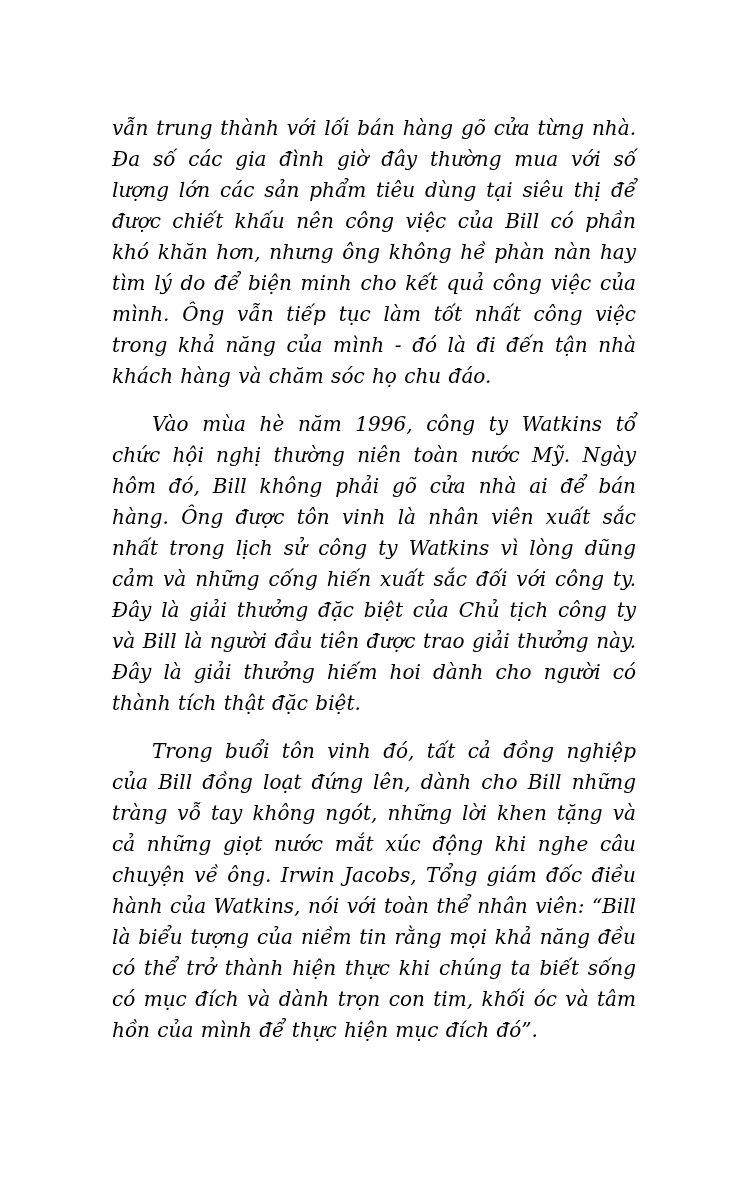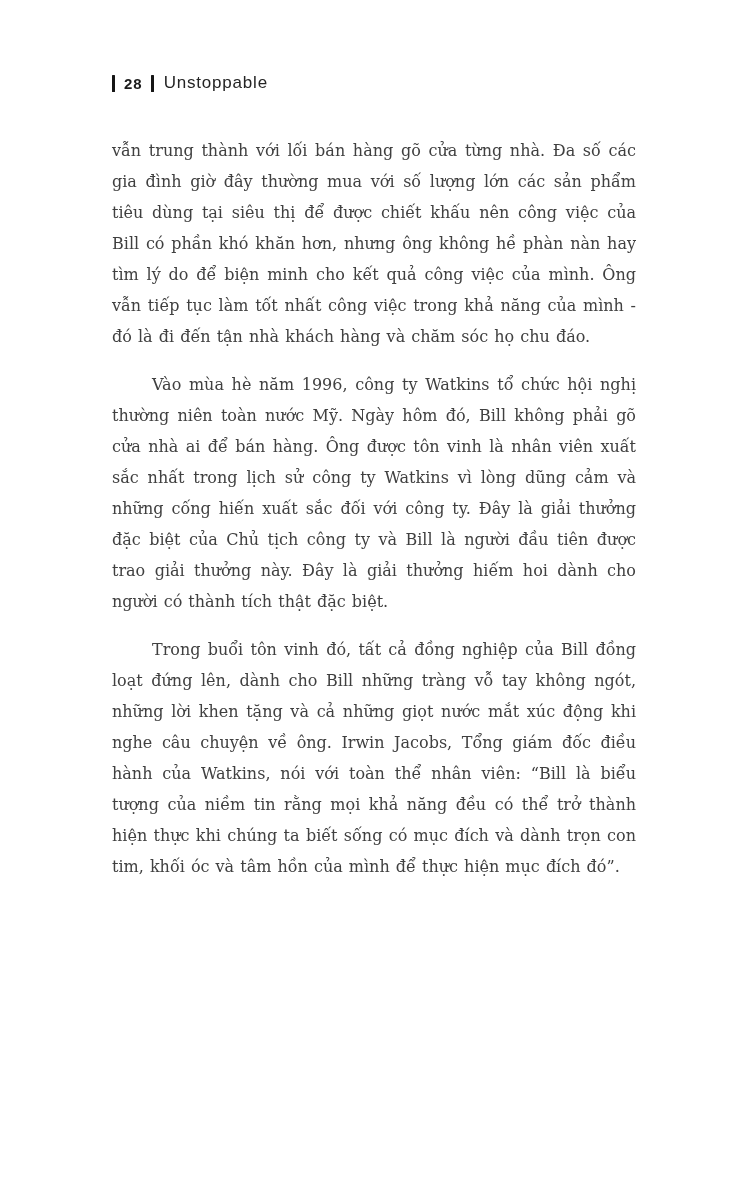--- a/index.html
+++ b/index.html
@@ -46,42 +46,37 @@
     font-size: 17px;
     font-weight: 400;
     letter-spacing: 0.8px;
     color: #242424;
   }
   .body-text {
     margin-top: 41px;
   }
   .para {
     font-family: "DejaVu Serif", "Liberation Serif", serif;
-    font-size: 16px;
+    font-size: 20px;
     line-height: 31px;
-    color: #404040;
+    color: #000000;
     text-align: justify;
     margin: 0 0 17px 0;
     word-spacing: 1px;
+    font-style: italic;
   }
   .para.indent {
     text-indent: 40px;
   }
 </style>
 </head>
 <body>
 
 <div class="page">
 
-  <header class="running-header">
-    <span class="header-bar first"></span>
-    <span class="page-number">28</span>
-    <span class="header-bar second"></span>
-    <span class="book-title">Unstoppable</span>
-  </header>
 
   <main class="body-text">
     <p class="para">vẫn trung thành với lối bán hàng gõ cửa từng nhà. Đa số các gia đình giờ đây thường mua với số lượng lớn các sản phẩm tiêu dùng tại siêu thị để được chiết khấu nên công việc của Bill có phần khó khăn hơn, nhưng ông không hề phàn nàn hay tìm lý do để biện minh cho kết quả công việc của mình. Ông vẫn tiếp tục làm tốt nhất công việc trong khả năng của mình - đó là đi đến tận nhà khách hàng và chăm sóc họ chu đáo.</p>
     <p class="para indent">Vào mùa hè năm 1996, công ty Watkins tổ chức hội nghị thường niên toàn nước Mỹ. Ngày hôm đó, Bill không phải gõ cửa nhà ai để bán hàng. Ông được tôn vinh là nhân viên xuất sắc nhất trong lịch sử công ty Watkins vì lòng dũng cảm và những cống hiến xuất sắc đối với công ty. Đây là giải thưởng đặc biệt của Chủ tịch công ty và Bill là người đầu tiên được trao giải thưởng này. Đây là giải thưởng hiếm hoi dành cho người có thành tích thật đặc biệt.</p>
     <p class="para indent">Trong buổi tôn vinh đó, tất cả đồng nghiệp của Bill đồng loạt đứng lên, dành cho Bill những tràng vỗ tay không ngót, những lời khen tặng và cả những giọt nước mắt xúc động khi nghe câu chuyện về ông. Irwin Jacobs, Tổng giám đốc điều hành của Watkins, nói với toàn thể nhân viên: “Bill là biểu tượng của niềm tin rằng mọi khả năng đều có thể trở thành hiện thực khi chúng ta biết sống có mục đích và dành trọn con tim, khối óc và tâm hồn của mình để thực hiện mục đích đó”.</p>
   </main>
 
 </div>
 
 </body></html>

